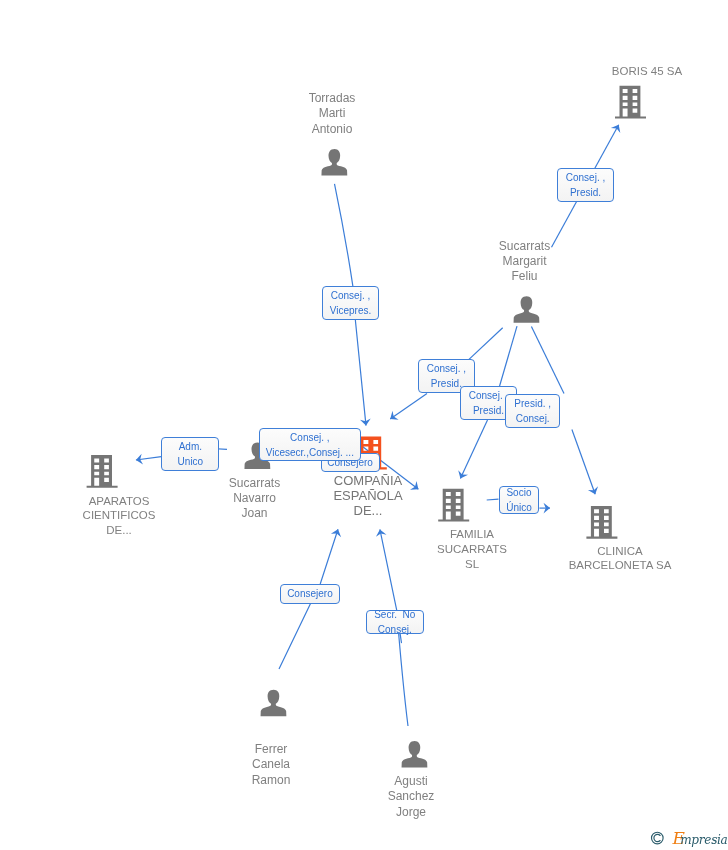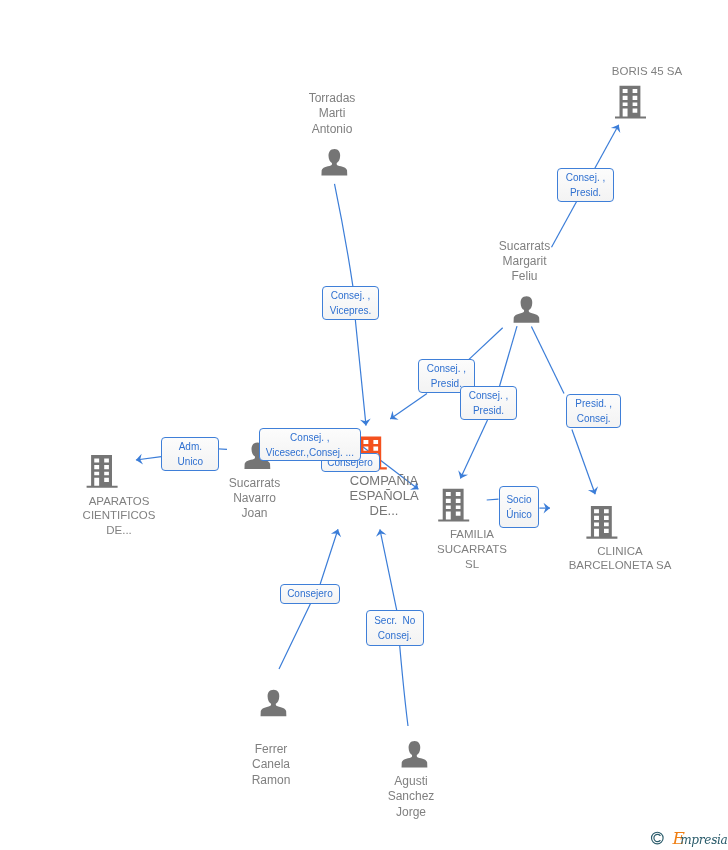--- a/index.html
+++ b/index.html
@@ -8,21 +8,21 @@
        font-family:"Liberation Sans",sans-serif;}
   #stage{position:relative;width:728px;height:850px;background:#ffffff;}
   svg.layer{position:absolute;left:0;top:0;width:728px;height:850px;}
   #edges{z-index:1;}
   #icons{z-index:2;}
   #labels{position:absolute;left:0;top:0;width:728px;height:850px;z-index:3;}
   .nlabel{position:absolute;text-align:center;color:#808080;white-space:pre;
           transform:translateX(-50%);}
   .nlabel.person{font-size:12px;line-height:15.3px;text-align:center;}
   .nlabel.company{font-size:11.5px;line-height:14.8px;padding-left:38px;}
-  .nlabel.focus{font-size:13px;line-height:15.3px;color:#757575;margin-left:16px;}
+  .nlabel.focus{font-size:13px;line-height:15.3px;color:#757575;}
   .elabel{position:absolute;box-sizing:border-box;border:1px solid #3f7fd8;border-radius:4px;
     background:linear-gradient(180deg,#fcfcfc 0%,#f3f3f3 100%);
     color:#2f70d0;font-size:10px;line-height:15px;text-align:center;white-space:pre;
     display:flex;flex-direction:column;justify-content:center;align-items:center;
     overflow:visible;z-index:4;}
   #watermark{position:absolute;z-index:5;left:648px;top:828px;}
 </style>
 </head>
 <body>
 
@@ -107,27 +107,27 @@
     <div class="elabel" style="left:322px;top:286px;width:57px;height:34px">Consej. ,
 Vicepres.</div>
     <div class="elabel" style="left:161.4px;top:436.5px;width:58px;height:34px">Adm.
 Unico</div>
     <div class="elabel" style="left:258.5px;top:428.2px;width:102.7px;height:33.2px;z-index:6">Consej. ,
 Vicesecr.,Consej. ...</div>
     <div class="elabel" style="left:417.9px;top:359.4px;width:57px;height:34px">Consej. ,
 Presid.</div>
     <div class="elabel" style="left:459.9px;top:386.1px;width:57.2px;height:34px">Consej. ,
 Presid.</div>
-    <div class="elabel" style="left:566px;top:394.3px;width:55.4px;height:34px">Presid. ,
+    <div class="elabel" style="left:505px;top:394.3px;width:55.4px;height:34px">Presid. ,
 Consej.</div>
     <div class="elabel" style="left:320.5px;top:452.8px;width:59.1px;height:19px;z-index:3">Consejero</div>
-    <div class="elabel" style="left:498.5px;top:486.1px;width:40.9px;height:42px">Socio
+    <div class="elabel" style="left:498.5px;top:486.1px;width:40.9px;height:28px">Socio
 Único</div>
     <div class="elabel" style="left:279.9px;top:584.4px;width:60.1px;height:19.2px">Consejero</div>
-    <div class="elabel" style="left:365.8px;top:609.9px;width:57.9px;height:36px">Secr.  No
+    <div class="elabel" style="left:365.8px;top:609.9px;width:57.9px;height:24px">Secr.  No
 Consej.</div>
   </div>
 
   <svg id="watermark" width="80" height="22" viewBox="0 0 80 22">
     <g>
       <circle cx="9.3" cy="10.0" r="5.8" fill="none" stroke="#2b5c6b" stroke-width="1.15"></circle>
       <path d="M12.1,7.5 A3.6,3.6 0 1 0 12.1,12.5" fill="none" stroke="#2b5c6b" stroke-width="1.15" stroke-linecap="round"></path>
     </g>
     <text x="24.6" y="15.5" font-family="'DejaVu Serif',serif" font-style="italic" font-size="17" fill="#f07f13">E</text>
     <text x="32.2" y="15.5" font-family="'DejaVu Serif',serif" font-style="italic" font-size="12.1" letter-spacing="-0.3" fill="#2b5c6b">mpresia</text>

